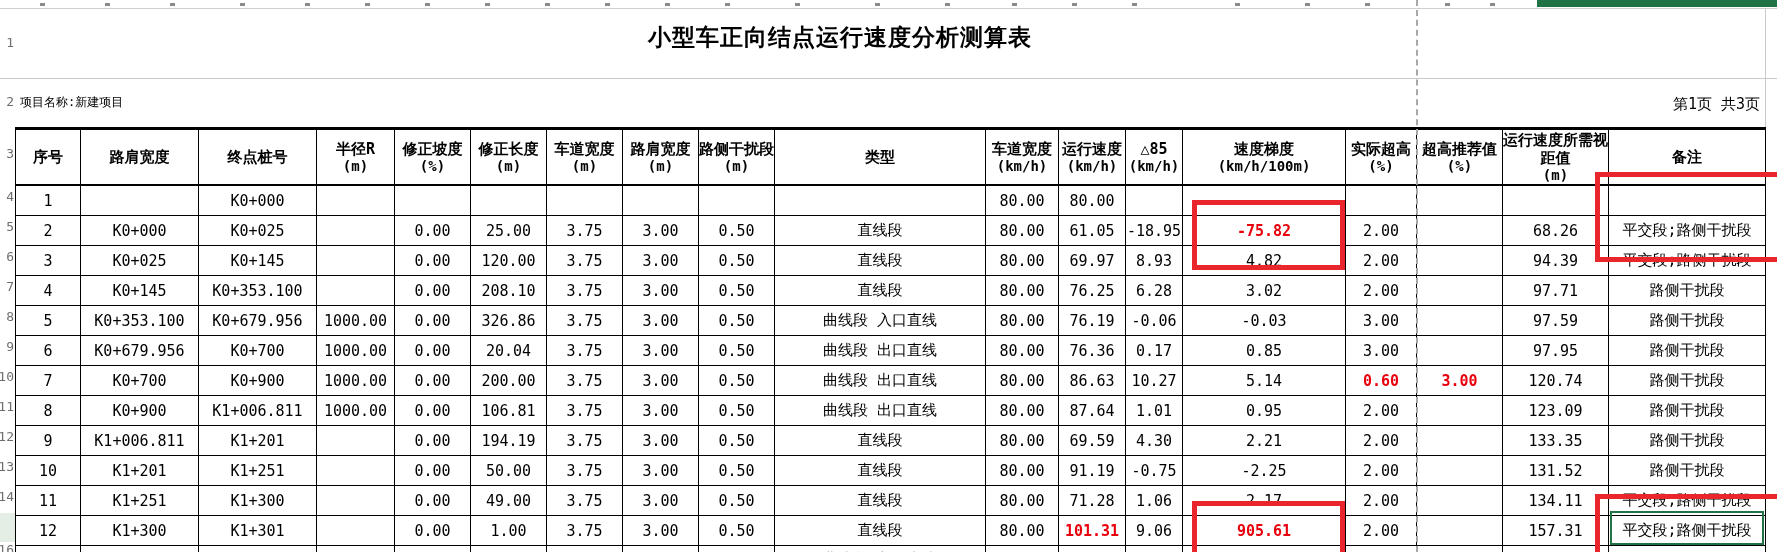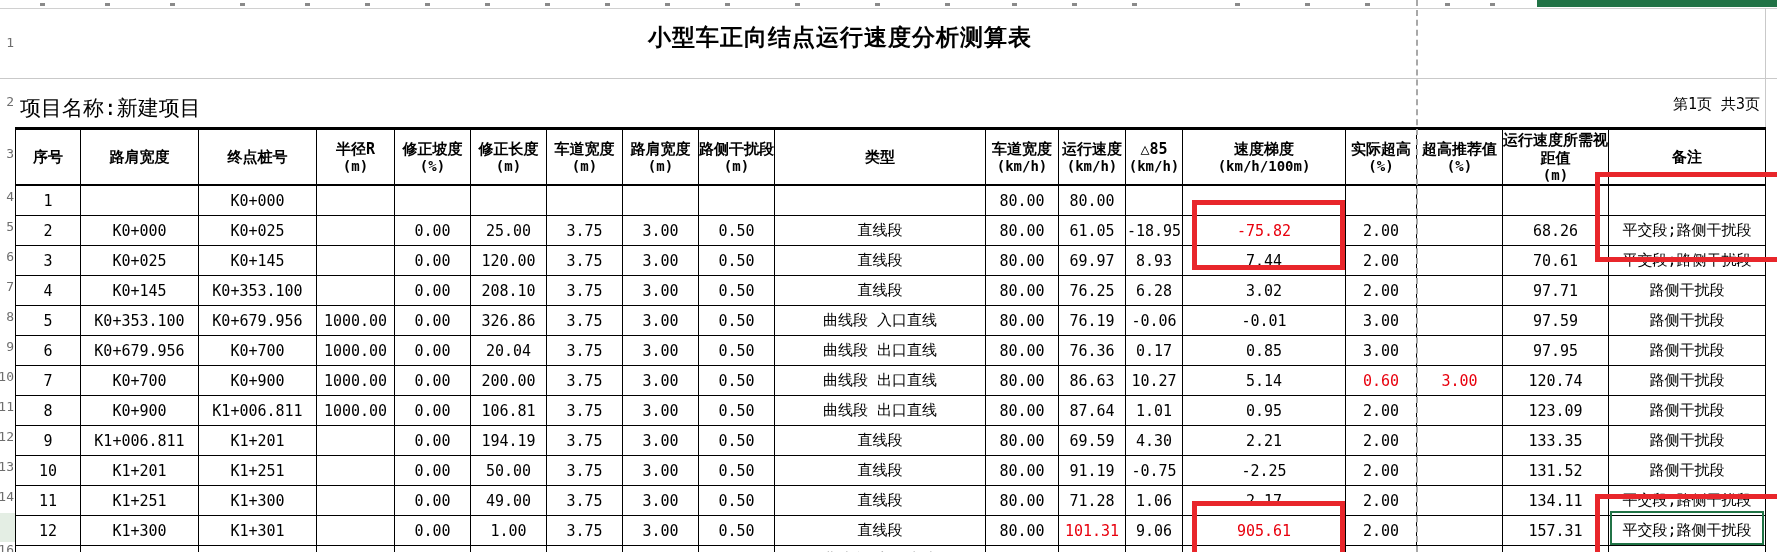--- a/index.html
+++ b/index.html
@@ -9,42 +9,42 @@
   
   .col-header-sliver{position:absolute;left:0;top:0;width:1777px;height:8px;background:#fff;border-bottom:1px solid #d0d0d0;}
   .tickmark{position:absolute;top:3px;width:5px;height:3px;background:#8a8a8a;}
   .col-select-bar{position:absolute;top:0;height:7px;background:#217346;}
 
   
   .title-row-line{position:absolute;left:0;top:78px;width:1777px;height:0;border-top:1px solid #c9c9c9;}
   .sheet-title{position:absolute;left:440px;top:22px;width:800px;text-align:center;
                font-family:"DejaVu Sans","Liberation Sans",sans-serif;
                font-size:23px;font-weight:bold;letter-spacing:1px;}
-  .project-name{position:absolute;left:20px;top:94px;font-size:21px;}
+  .project-name{position:absolute;left:20px;top:94px;font-size:12px;}
   .page-info{position:absolute;right:17px;top:95px;font-size:15px;}
   .v-grid-right{position:absolute;left:1765px;top:8px;height:119px;width:0;border-left:1px solid #c9c9c9;}
 
   
   .rownum{position:absolute;left:0;width:14px;height:18px;display:flex;justify-content:flex-end;
           overflow:hidden;font-size:13px;color:#6e6e6e;line-height:18px;}
   .rownum.active{color:#217346;font-weight:bold;}
   .active-row-strip{position:absolute;left:0;top:513px;width:15px;height:29px;background:#e4eee4;z-index:0;}
 
   
   table.main{position:absolute;left:15px;top:127px;border-collapse:collapse;table-layout:fixed;
              width:1750px;background:#fff;}
   table.main th,table.main td{border:1px solid #000;padding:0;text-align:center;vertical-align:middle;
              font-size:15px;overflow:hidden;white-space:nowrap;}
   table.main{border:1px solid #000;border-top:3px solid #000;}
   table.main thead th{height:54px;border-bottom:2px solid #000;font-weight:bold;background:#fff;}
   .h-label{font-size:15px;line-height:18px;font-weight:bold;white-space:normal;}
   .h-unit{font-size:14px;line-height:16px;font-weight:bold;}
   table.main tbody td{height:29px;}
   tr.partial td{height:9px;border-top:1px solid #000;vertical-align:top;line-height:26px;}
-  td.red{color:#e8000d;font-weight:normal;}
+  td.red{color:#e8000d;font-weight:bold;}
 
   
   .page-break{position:absolute;left:1416px;top:0;height:552px;width:0;
               border-left:2px dashed #a8a8a8;z-index:5;}
 
   
   .red-box{position:absolute;border:5px solid #e8262b;z-index:9;background:transparent;}
   .green-cell{position:absolute;border:2px solid #217346;z-index:8;background:transparent;}
 </style>
 </head>
@@ -244,24 +244,24 @@
         <td></td>
         <td>0.00</td>
         <td>120.00</td>
         <td>3.75</td>
         <td>3.00</td>
         <td>0.50</td>
         <td>直线段</td>
         <td>80.00</td>
         <td>69.97</td>
         <td>8.93</td>
-        <td>7.44</td>
-        <td>2.00</td>
-        <td></td>
-        <td>70.61</td>
+        <td>4.82</td>
+        <td>2.00</td>
+        <td></td>
+        <td>94.39</td>
         <td>平交段;路侧干扰段</td>
       </tr>
       <tr>
         <td>4</td>
         <td>K0+145</td>
         <td>K0+353.100</td>
         <td></td>
         <td>0.00</td>
         <td>208.10</td>
         <td>3.75</td>
@@ -284,21 +284,21 @@
         <td>1000.00</td>
         <td>0.00</td>
         <td>326.86</td>
         <td>3.75</td>
         <td>3.00</td>
         <td>0.50</td>
         <td>曲线段 入口直线</td>
         <td>80.00</td>
         <td>76.19</td>
         <td>-0.06</td>
-        <td>-0.01</td>
+        <td>-0.03</td>
         <td>3.00</td>
         <td></td>
         <td>97.59</td>
         <td>路侧干扰段</td>
       </tr>
       <tr>
         <td>6</td>
         <td>K0+679.956</td>
         <td>K0+700</td>
         <td>1000.00</td>

